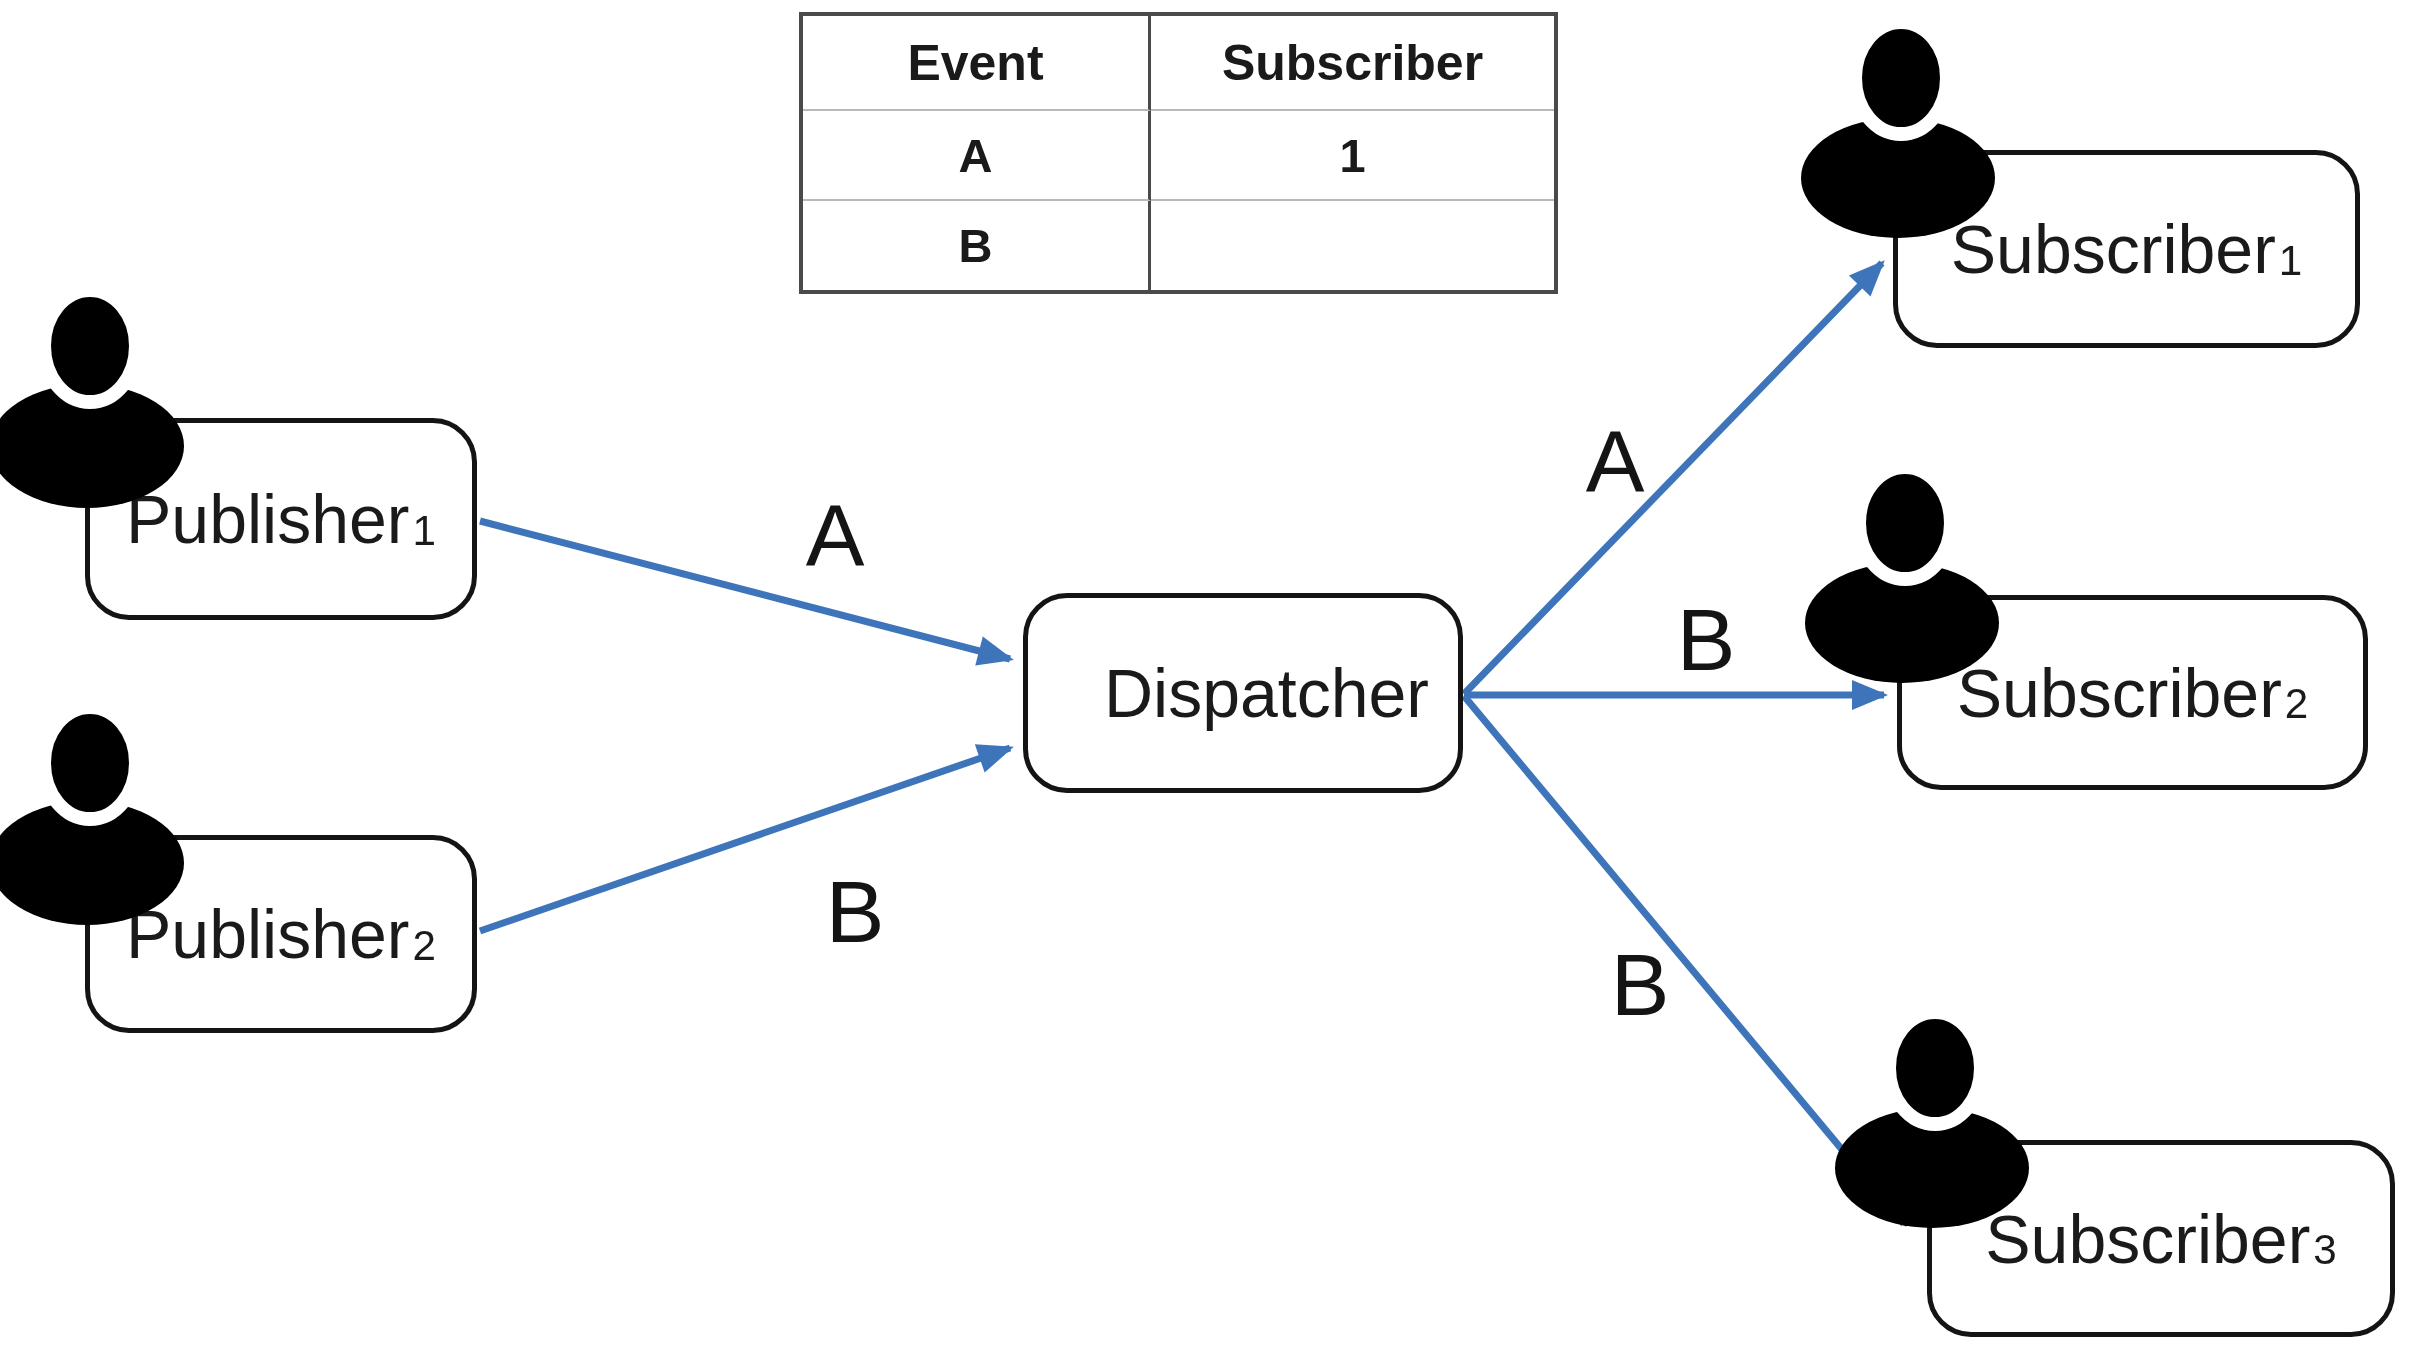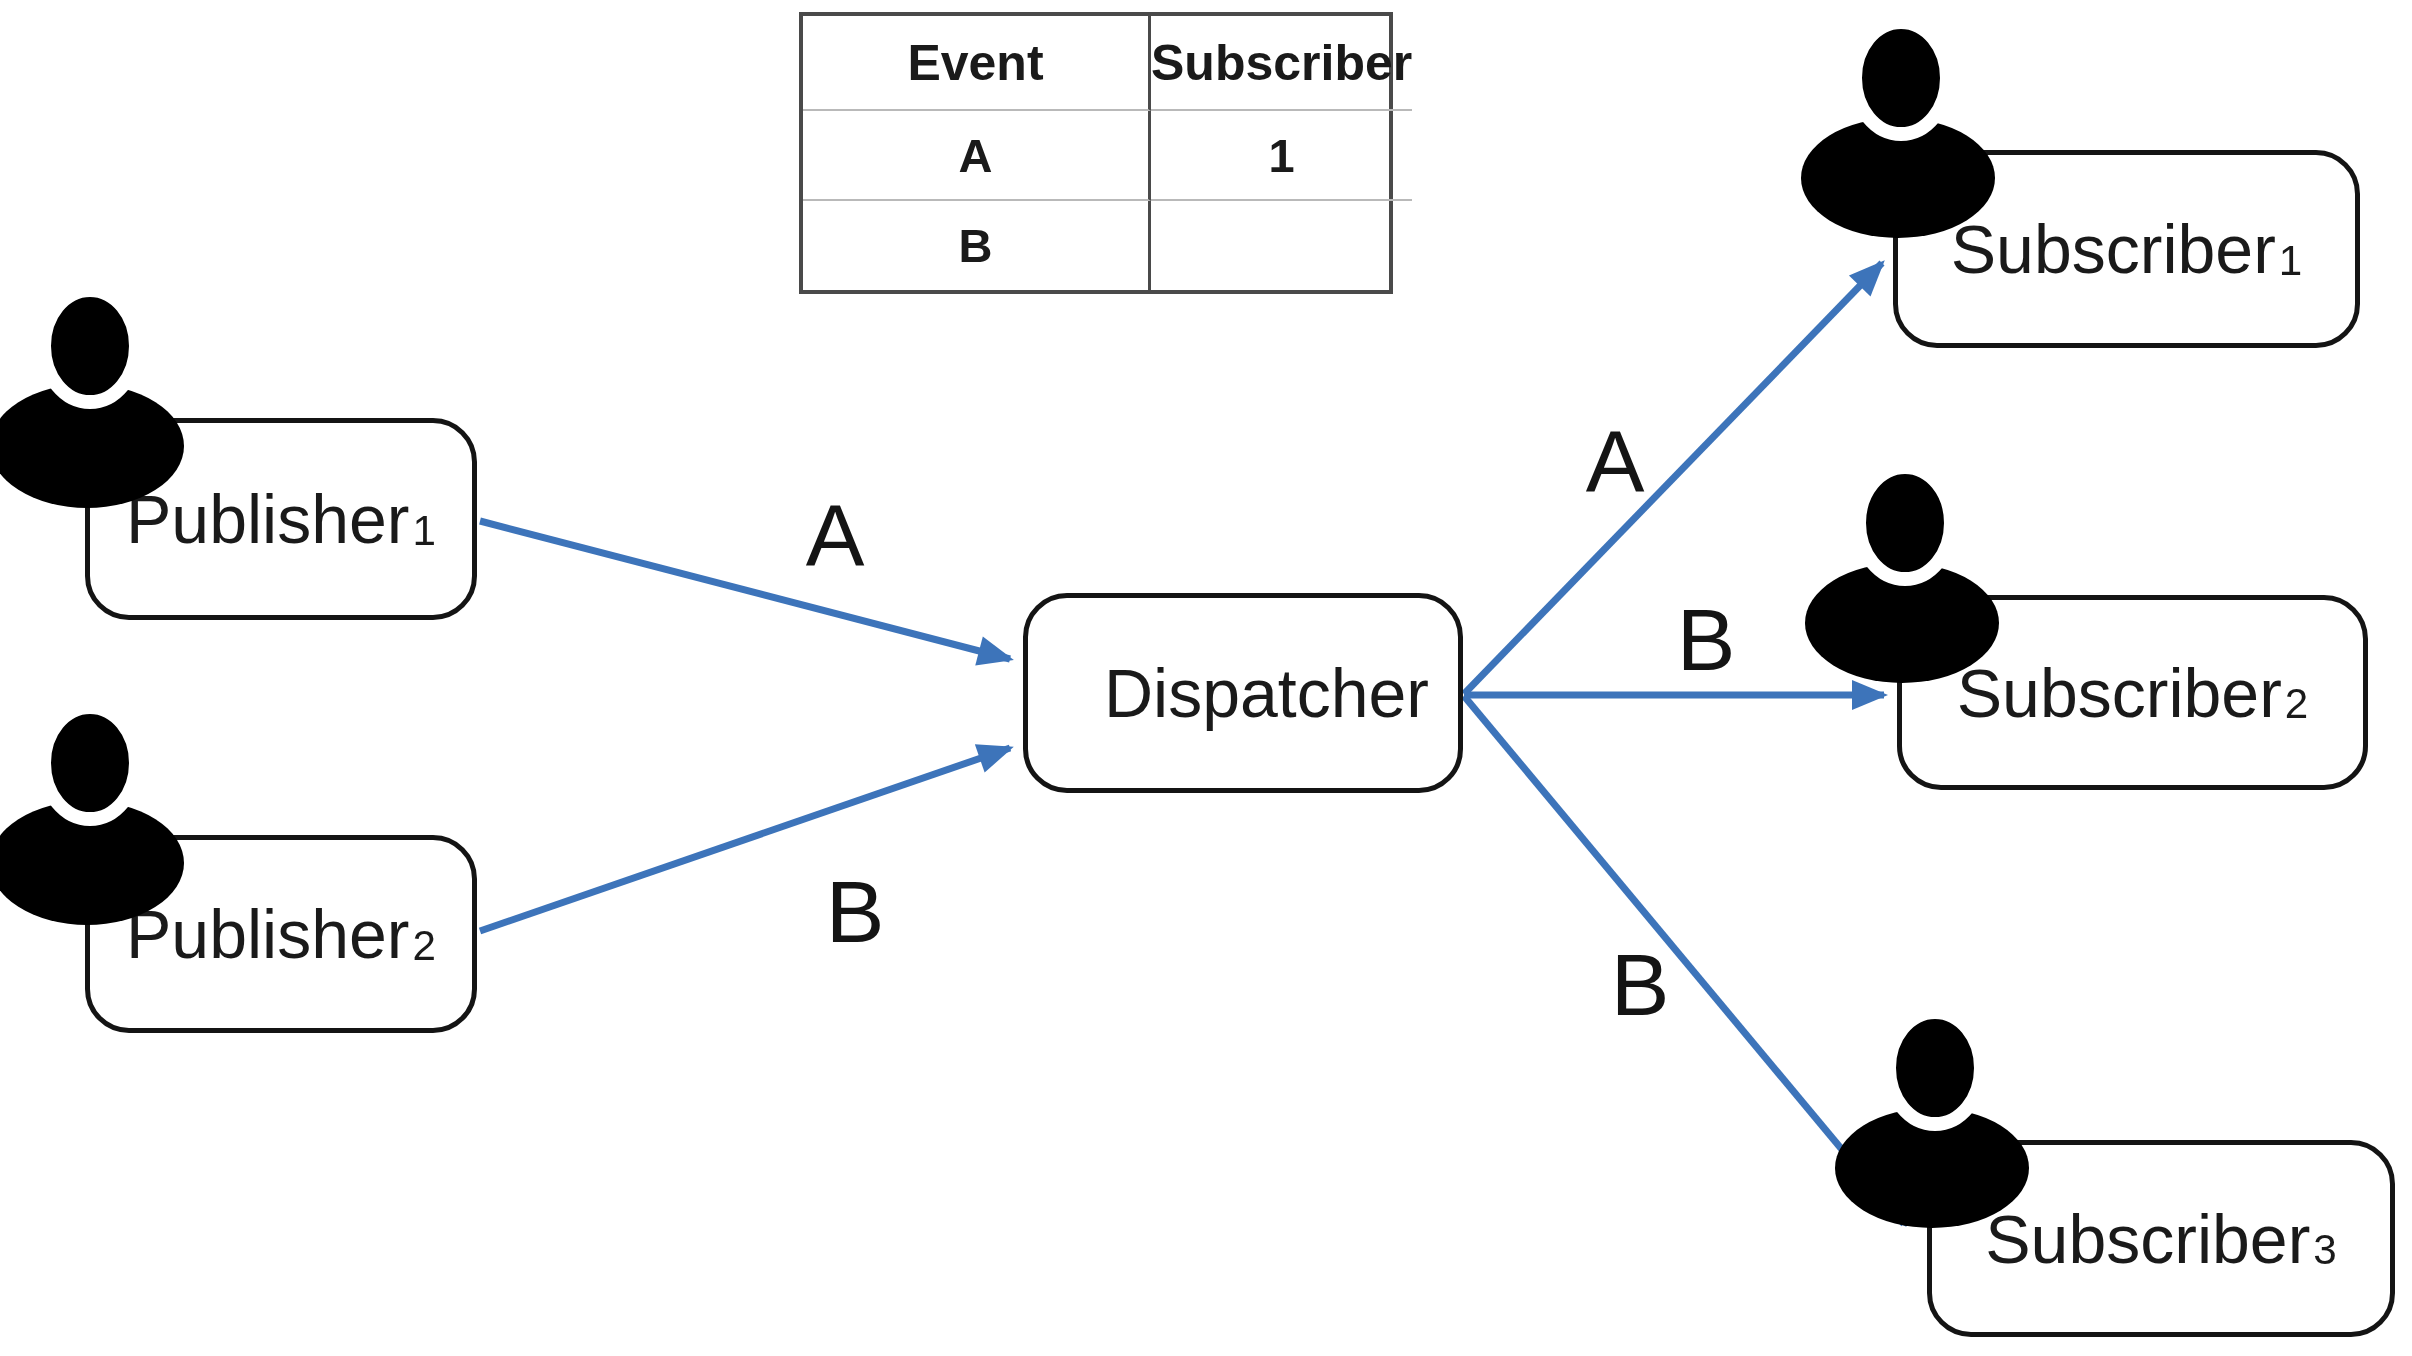--- a/index.html
+++ b/index.html
@@ -39,21 +39,21 @@
   .edge-label {
     position: absolute;
     transform: translate(-50%, -50%);
     font-size: 88px;
     line-height: 1;
     color: #141414;
   }
   .mapping-table {
     position: absolute;
     left: 799px; top: 12px;
-    width: 594px; height: 282px;
+    width: 759px; height: 282px;
     border: 4px solid #4a4a4a;
     box-sizing: border-box;
     display: grid;
     grid-template-columns: 348px 1fr;
     grid-template-rows: 95px 90px 1fr;
     background: #ffffff;
   }
   .mapping-table .cell {
     display: flex;
     align-items: center;

